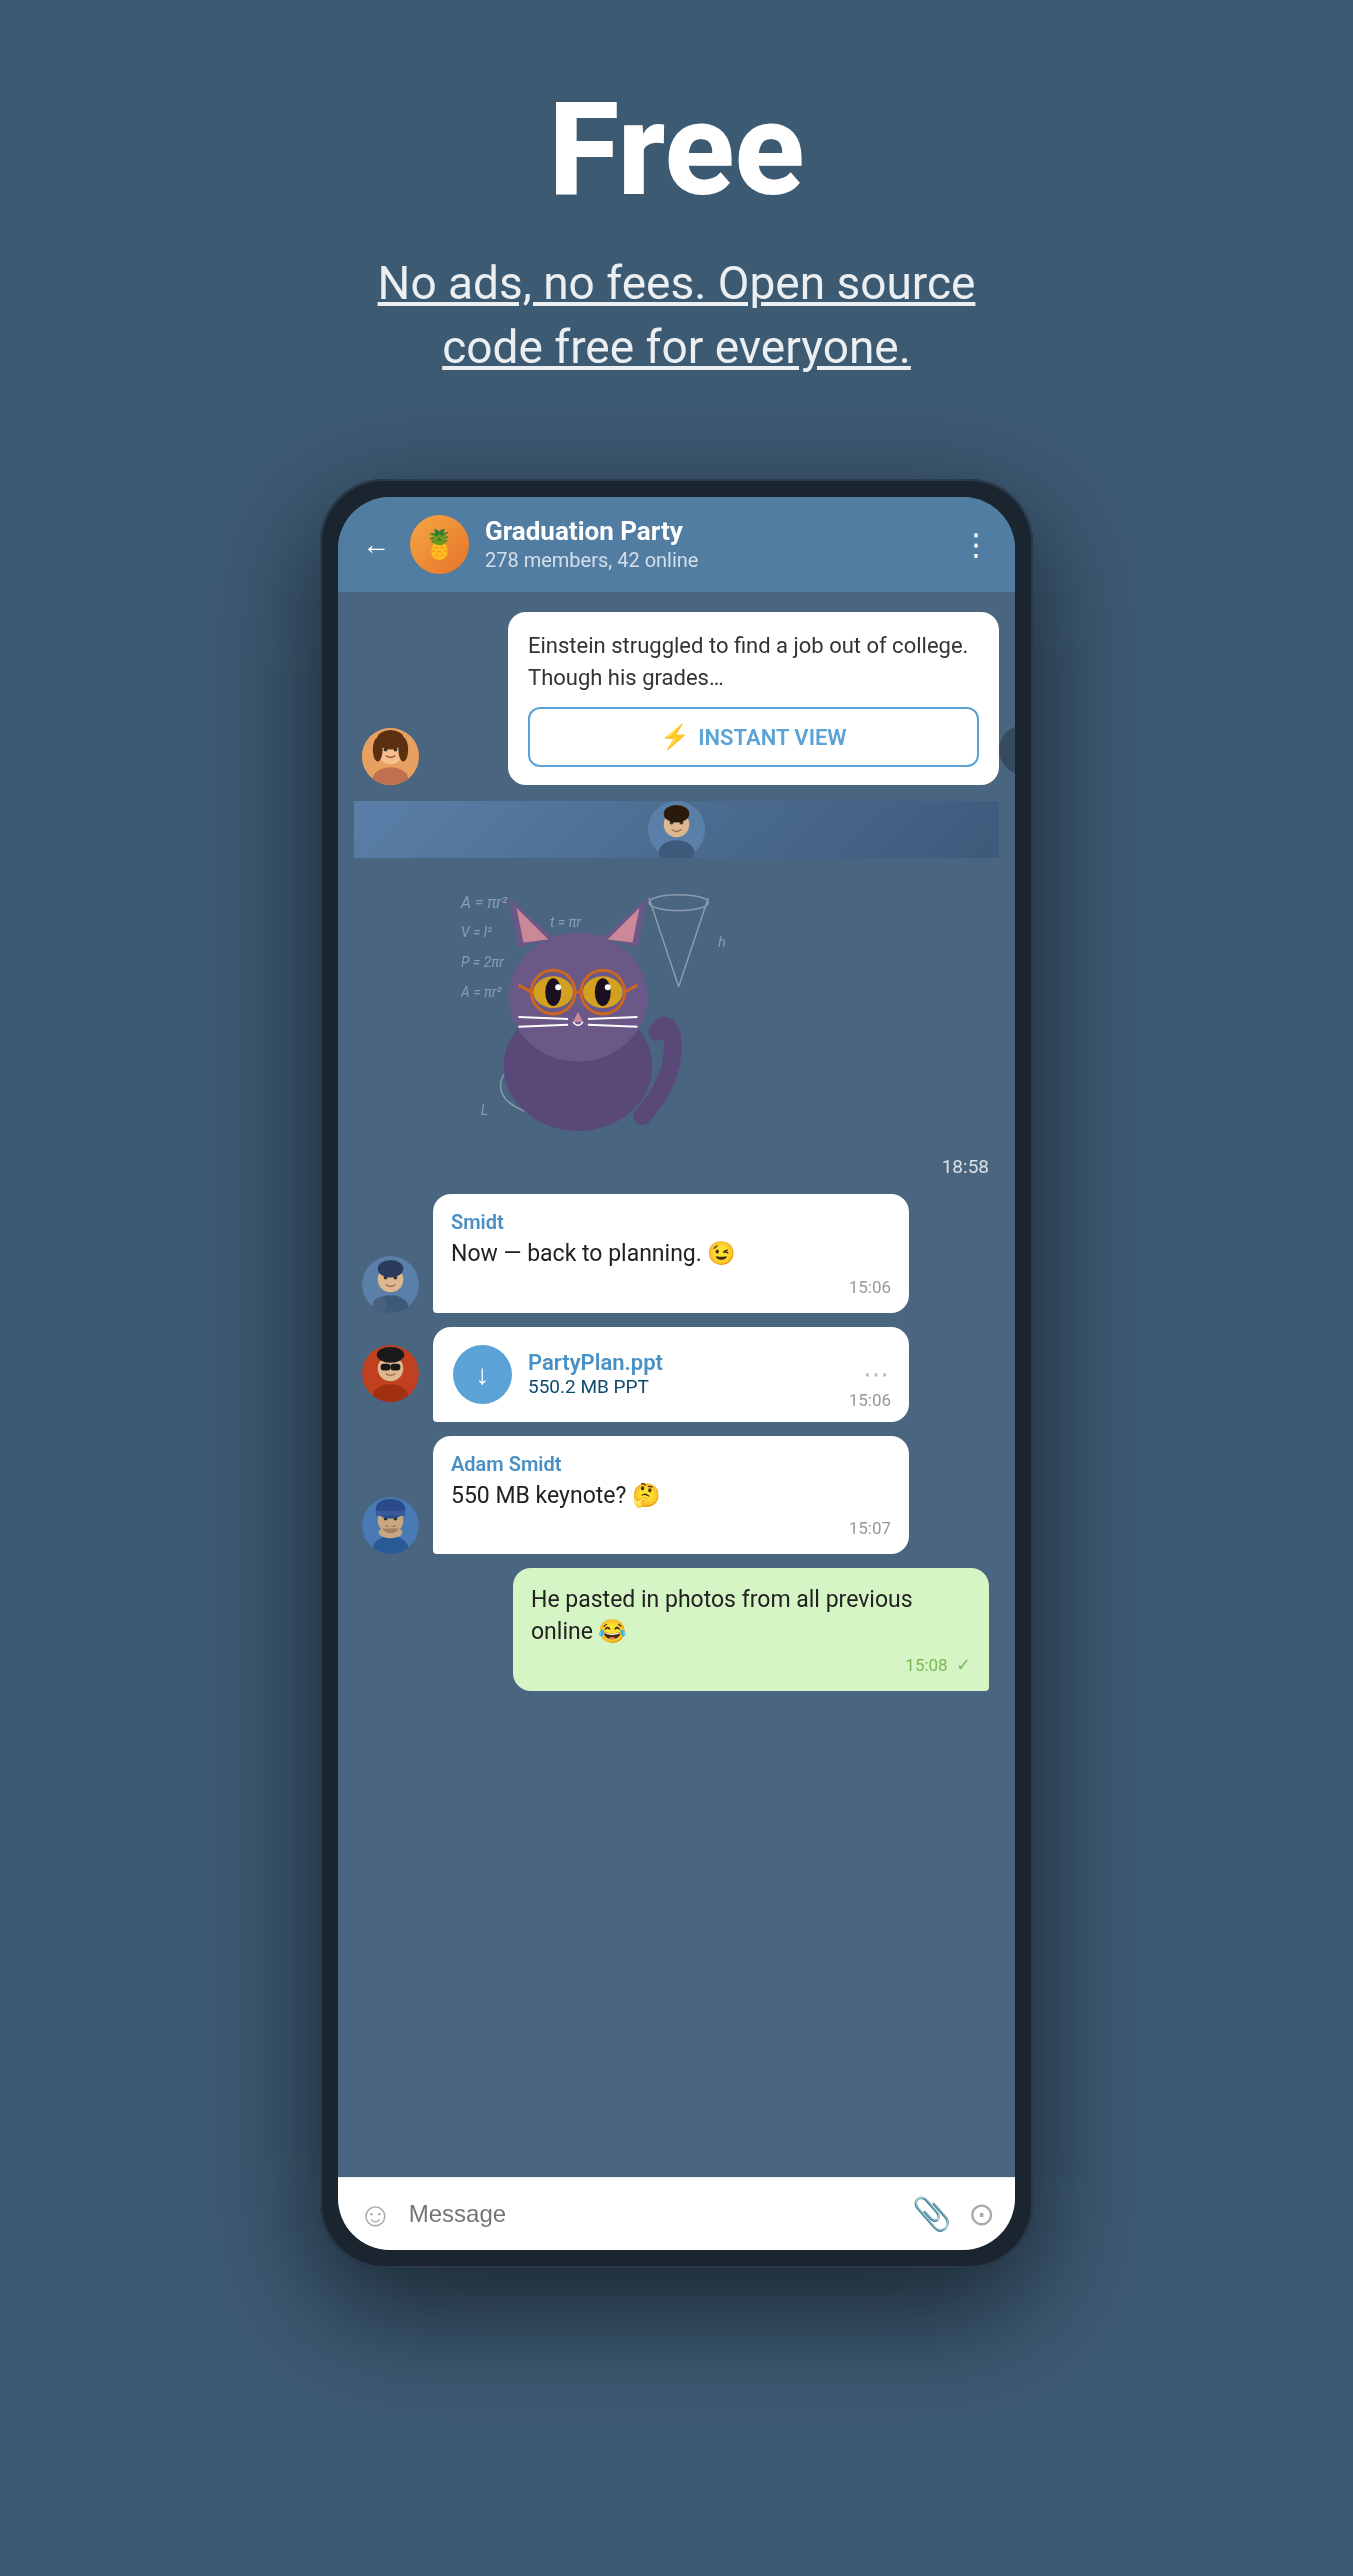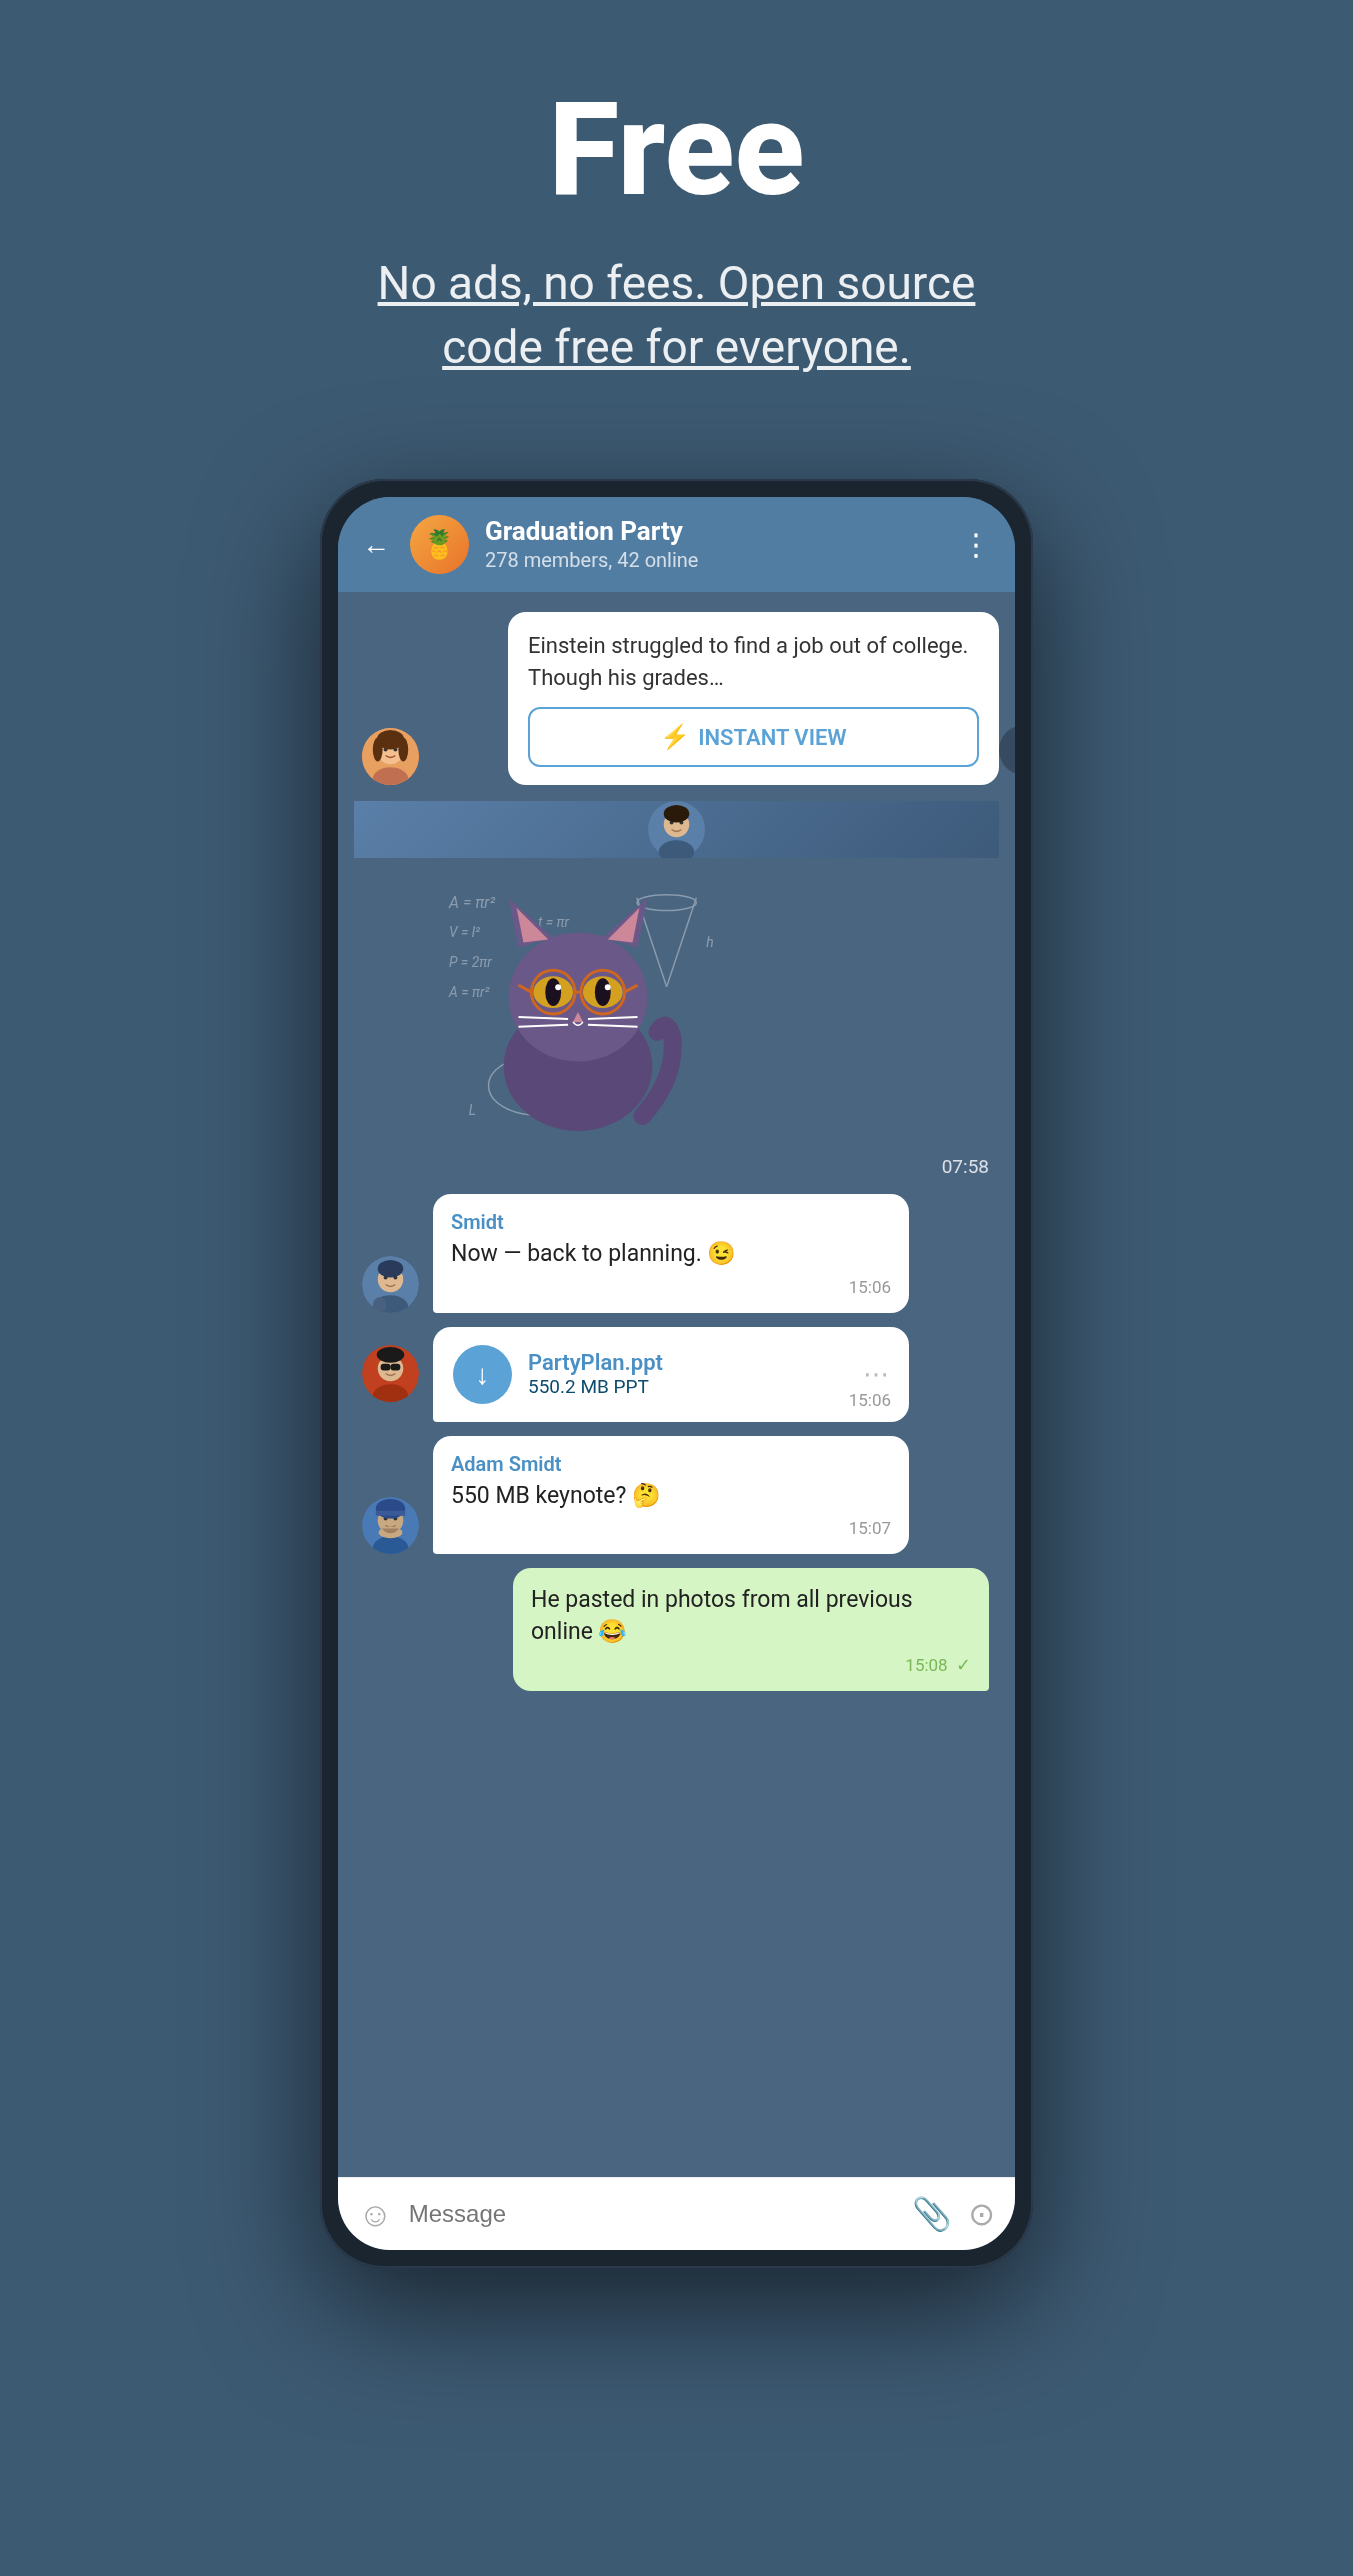--- a/index.html
+++ b/index.html
@@ -421,21 +421,21 @@
               <circle cx="24" cy="22" r="2" fill="#333"></circle>
               <circle cx="34" cy="22" r="2" fill="#333"></circle>
               <path d="M24 29 Q29 33 34 29" stroke="#a07050" stroke-width="1.5" fill="none"></path>
               <ellipse cx="29" cy="13" rx="13" ry="9" fill="#2a1a0a"></ellipse>
             </svg>
           </div>
 
           <div style="margin-left: 75px;">
             <div style="position: relative; width: 317px; height: 297px;">
 
-              <div style="position: absolute; top: 0; left: 0; width: 100%; height: 100%; display: flex; align-items: center; justify-content: center; opacity: 0.35;">
+              <div style="position: absolute; top: 0; left: 12px; width: 100%; height: 100%; display: flex; align-items: center; justify-content: center; opacity: 0.35;">
                 <svg width="297" height="277" viewBox="0 0 300 280">
                   <text x="10" y="40" fill="white" font-size="16" font-style="italic">A = πr²</text>
                   <text x="10" y="70" fill="white" font-size="14" font-style="italic">V = l²</text>
                   <text x="10" y="100" fill="white" font-size="14" font-style="italic">P = 2πr</text>
                   <text x="10" y="130" fill="white" font-size="14" font-style="italic">A = πr²</text>
                   <text x="100" y="60" fill="white" font-size="14" font-style="italic">t = πr</text>
                   <text x="120" y="90" fill="white" font-size="14" font-style="italic">θ</text>
 
                   <line x1="200" y1="30" x2="230" y2="120" stroke="white" stroke-width="1.5"></line>
                   <line x1="260" y1="30" x2="230" y2="120" stroke="white" stroke-width="1.5"></line>
@@ -484,21 +484,21 @@
                 <line x1="60" y1="150" x2="110" y2="148" stroke="white" stroke-width="2"></line>
                 <line x1="130" y1="142" x2="180" y2="140" stroke="white" stroke-width="2"></line>
                 <line x1="130" y1="148" x2="180" y2="150" stroke="white" stroke-width="2"></line>
 
                 <path d="M115 145 Q120 152 125 145" stroke="white" stroke-width="1.5" fill="none"></path>
 
                 <path d="M185 240 Q220 200 215 160 Q210 140 200 155" fill="none" stroke="#5a4878" stroke-width="18" stroke-linecap="round"></path>
               </svg>
             </div>
             <div style="text-align: right; padding-right: 10px;">
-              <span style="font-size: 19px; color: rgba(255,255,255,0.8);">07:58</span>
+              <span style="font-size: 19px; color: rgba(255,255,255,0.8);">18:58</span>
             </div>
           </div>
         </div>
 
         <div class="msg-row">
           <div class="avatar-abs">
             <svg width="57" height="57" viewBox="0 0 58 58">
               <circle cx="29" cy="29" r="29" fill="#5a7fa8"></circle>
               <circle cx="29" cy="24" r="13" fill="#ddb890"></circle>
               <ellipse cx="29" cy="52" rx="18" ry="12" fill="#3d5a7a"></ellipse>

